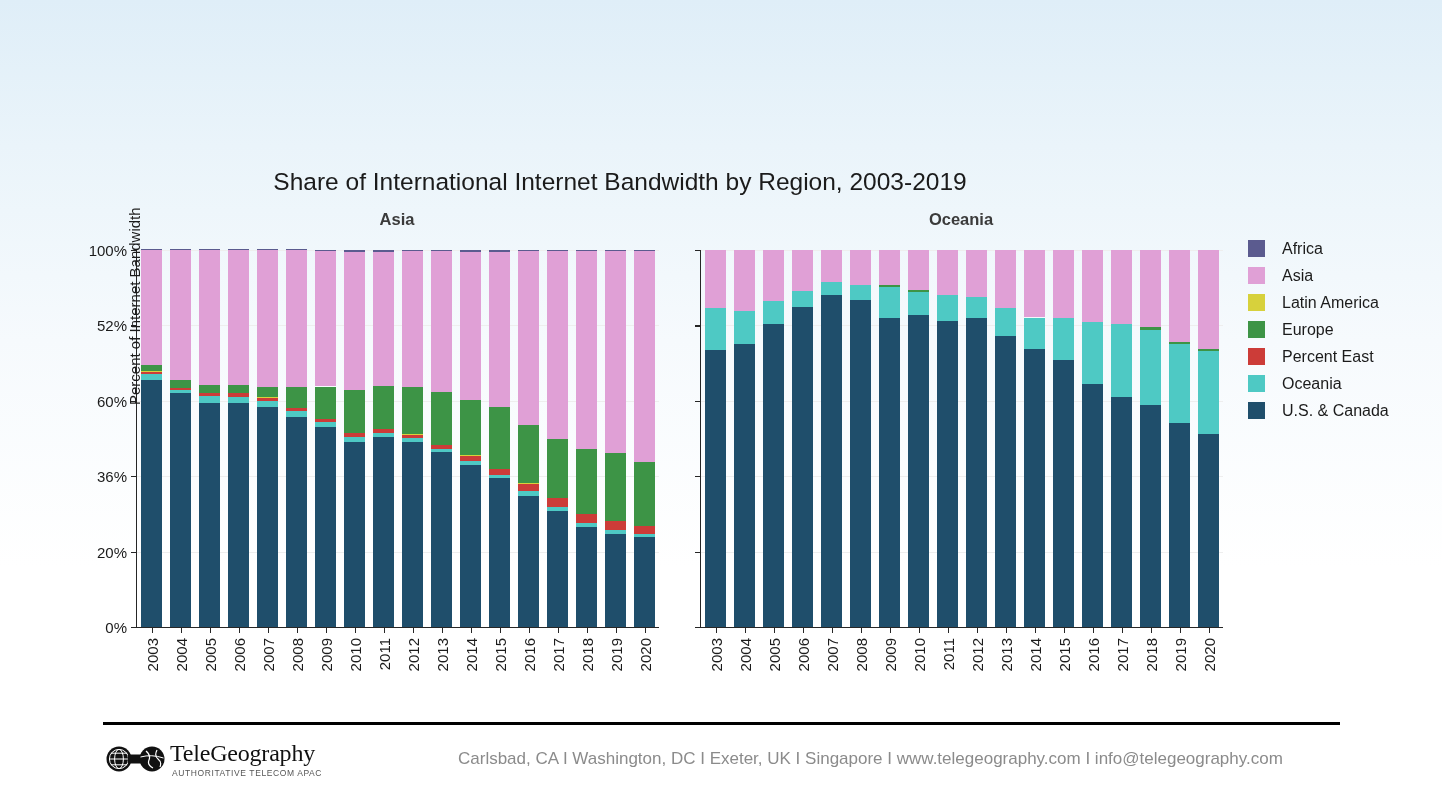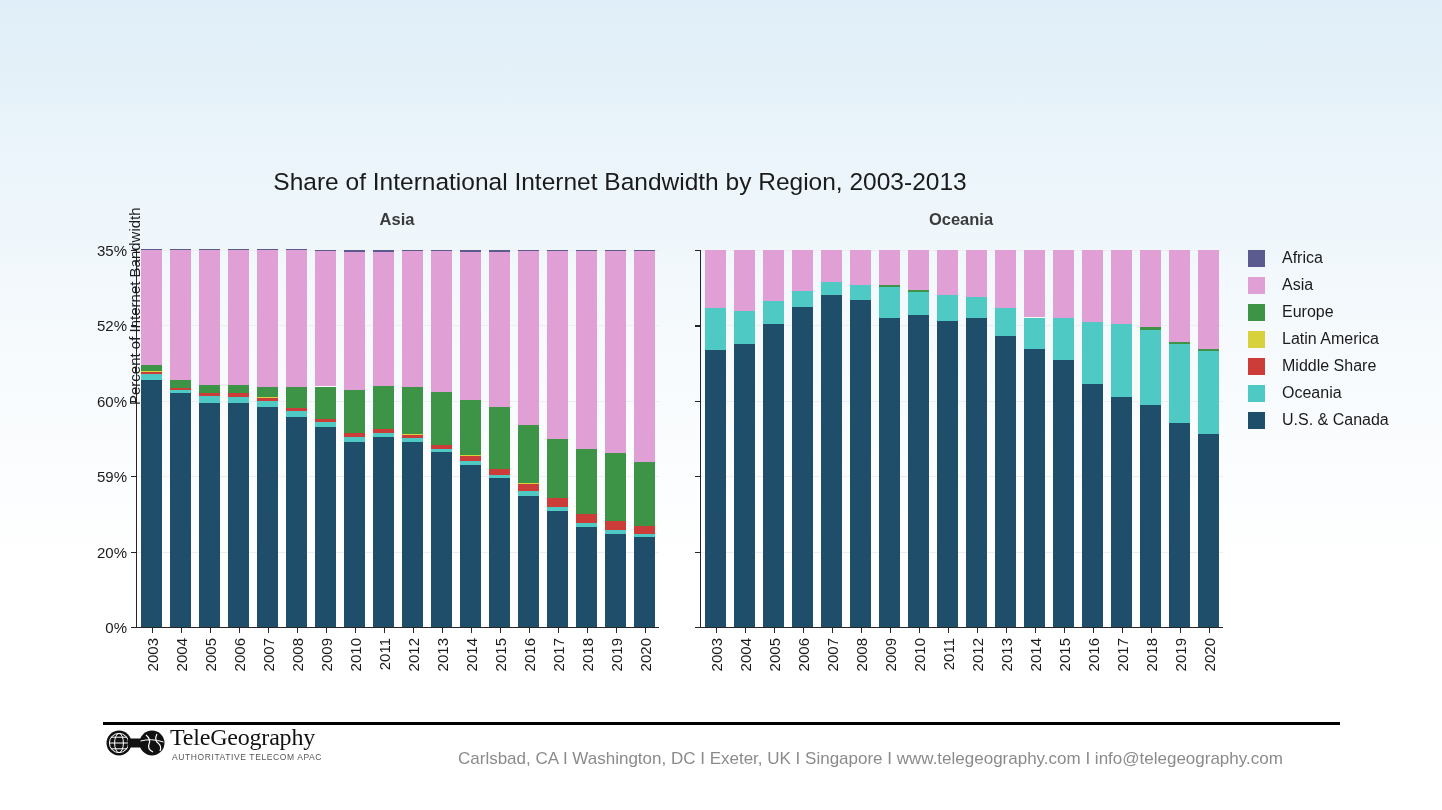--- a/index.html
+++ b/index.html
@@ -136,21 +136,21 @@
 
   
   #legend {
     position: absolute;
     left: 1248px;
     top: 240px;
     width: 180px;
   }
   .legend-row {
     display: flex;
-    align-items: flex-end;
+    align-items: flex-start;
     height: 27px;
   }
   .legend-swatch {
     width: 17px;
     height: 17px;
     flex: 0 0 auto;
   }
   .legend-label {
     margin-left: 17px;
     font-size: 16px;
@@ -163,21 +163,21 @@
     position: absolute;
     left: 103px;
     top: 722px;
     width: 1237px;
     height: 3px;
     background: #000000;
   }
   #footer-logo {
     position: absolute;
     left: 106px;
-    top: 724px;
+    top: 740px;
     width: 240px;
     height: 44px;
   }
   #logo-mark {
     position: absolute;
     left: 0;
     top: 2px;
   }
   #logo-wordmark {
     position: absolute;
@@ -205,42 +205,42 @@
     white-space: nowrap;
   }
 </style>
 </head>
 <body>
 
 <div id="slide">
 
 
   <div id="figure">
-    <div id="figure-title">Share of International Internet Bandwidth by Region, 2003-2013</div>
+    <div id="figure-title">Share of International Internet Bandwidth by Region, 2003-2019</div>
 
     <div class="panel" id="panel-asia" style="left:136px; width:522px;">
       <div class="panel-title">Asia</div>
       <div class="plot" id="plot-asia">
           <div class="tick-mark" style="top: 377px;"></div>
           <div class="ytick-label" style="top: 377px;">0%</div>
           <div class="gridline" style="top: 301.6px;"></div>
           <div class="tick-mark" style="top: 301.6px;"></div>
           <div class="ytick-label" style="top: 301.6px;">20%</div>
           <div class="gridline" style="top: 226.2px;"></div>
           <div class="tick-mark" style="top: 226.2px;"></div>
-          <div class="ytick-label" style="top: 226.2px;">59%</div>
+          <div class="ytick-label" style="top: 226.2px;">36%</div>
           <div class="gridline" style="top: 150.8px;"></div>
           <div class="tick-mark" style="top: 150.8px;"></div>
           <div class="ytick-label" style="top: 150.8px;">60%</div>
           <div class="gridline" style="top: 75.4px;"></div>
           <div class="tick-mark" style="top: 75.4px;"></div>
           <div class="ytick-label" style="top: 75.4px;">52%</div>
           <div class="gridline" style="top: 0px;"></div>
           <div class="tick-mark" style="top: 0px;"></div>
-          <div class="ytick-label" style="top: 0px;">35%</div>
+          <div class="ytick-label" style="top: 0px;">100%</div>
           <div class="bar" style="left: 4.35px; width: 20.3px; height: 377px;">
             <div class="seg" style="background: rgb(31, 78, 107); bottom: 0px; height: 246.935px;"></div>
             <div class="seg" style="background: rgb(78, 201, 196); bottom: 246.935px; height: 6.032px;"></div>
             <div class="seg" style="background: rgb(204, 60, 56); bottom: 252.967px; height: 2.262px;"></div>
             <div class="seg" style="background: rgb(215, 209, 60); bottom: 255.229px; height: 1px;"></div>
             <div class="seg" style="background: rgb(61, 148, 70); bottom: 255.606px; height: 6.409px;"></div>
             <div class="seg" style="background: rgb(224, 160, 214); bottom: 262.015px; height: 114.608px;"></div>
             <div class="seg" style="background: rgb(91, 91, 143); bottom: 376.623px; height: 1px;"></div>
           </div>
           <div class="xtick-mark" style="left: 14.5px;"></div>
@@ -588,30 +588,30 @@
   <div id="legend">
       <div class="legend-row">
         <span class="legend-swatch" style="background: rgb(91, 91, 143);"></span>
         <span class="legend-label">Africa</span>
       </div>
       <div class="legend-row">
         <span class="legend-swatch" style="background: rgb(224, 160, 214);"></span>
         <span class="legend-label">Asia</span>
       </div>
       <div class="legend-row">
+        <span class="legend-swatch" style="background: rgb(215, 209, 60);"></span>
+        <span class="legend-label">Latin America</span>
+      </div>
+      <div class="legend-row">
         <span class="legend-swatch" style="background: rgb(61, 148, 70);"></span>
         <span class="legend-label">Europe</span>
       </div>
       <div class="legend-row">
-        <span class="legend-swatch" style="background: rgb(215, 209, 60);"></span>
-        <span class="legend-label">Latin America</span>
-      </div>
-      <div class="legend-row">
         <span class="legend-swatch" style="background: rgb(204, 60, 56);"></span>
-        <span class="legend-label">Middle Share</span>
+        <span class="legend-label">Percent East</span>
       </div>
       <div class="legend-row">
         <span class="legend-swatch" style="background: rgb(78, 201, 196);"></span>
         <span class="legend-label">Oceania</span>
       </div>
       <div class="legend-row">
         <span class="legend-swatch" style="background: rgb(31, 78, 107);"></span>
         <span class="legend-label">U.S. &amp; Canada</span>
       </div>
     </div>

